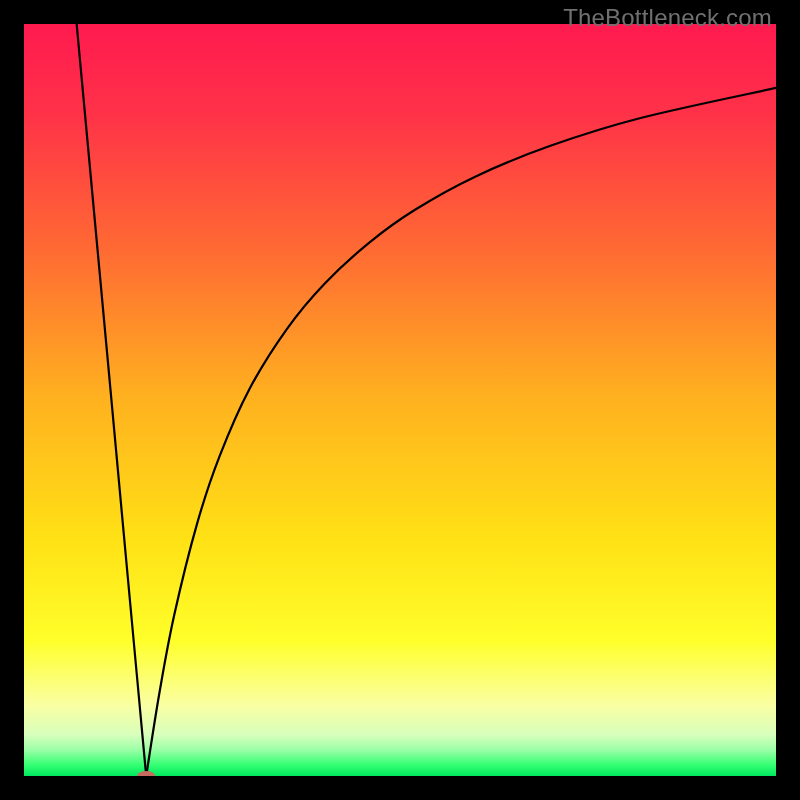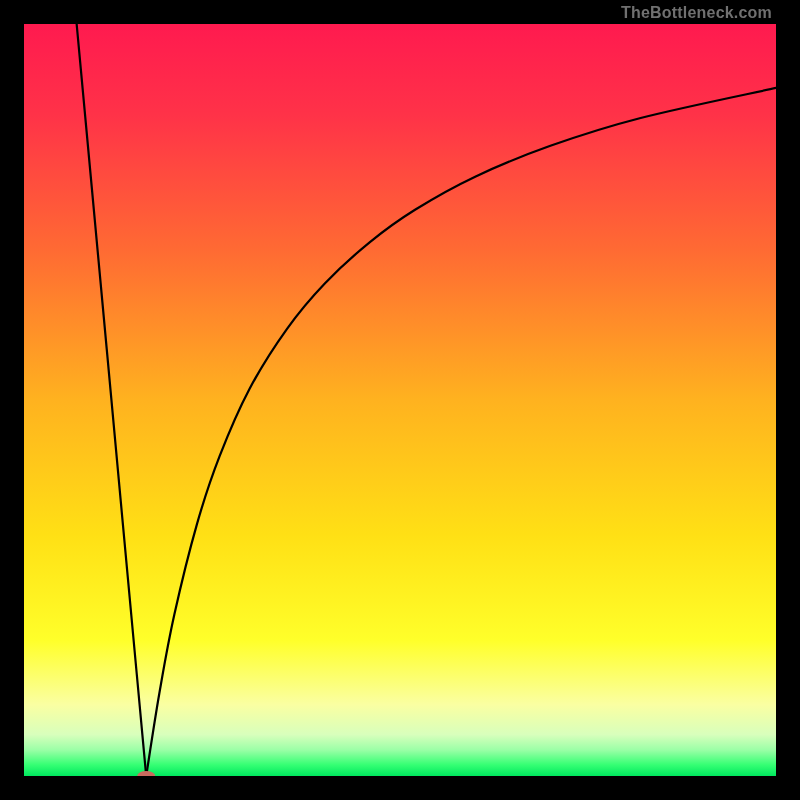--- a/index.html
+++ b/index.html
@@ -24,22 +24,22 @@
     left: 0;
     top: 0;
     width: 752px;
     height: 752px;
   }
   .watermark {
     position: absolute;
     top: 4px;
     right: 28px;
     color: #707070;
-    font-size: 16px;
-    font-weight: 700;
+    font-size: 24px;
+    font-weight: 400;
     letter-spacing: 0.2px;
     user-select: none;
   }
 </style>
 </head>
 <body>
 
 <div class="frame">
   <svg class="plot" viewBox="0 0 752 752" preserveAspectRatio="none">
     <defs>

